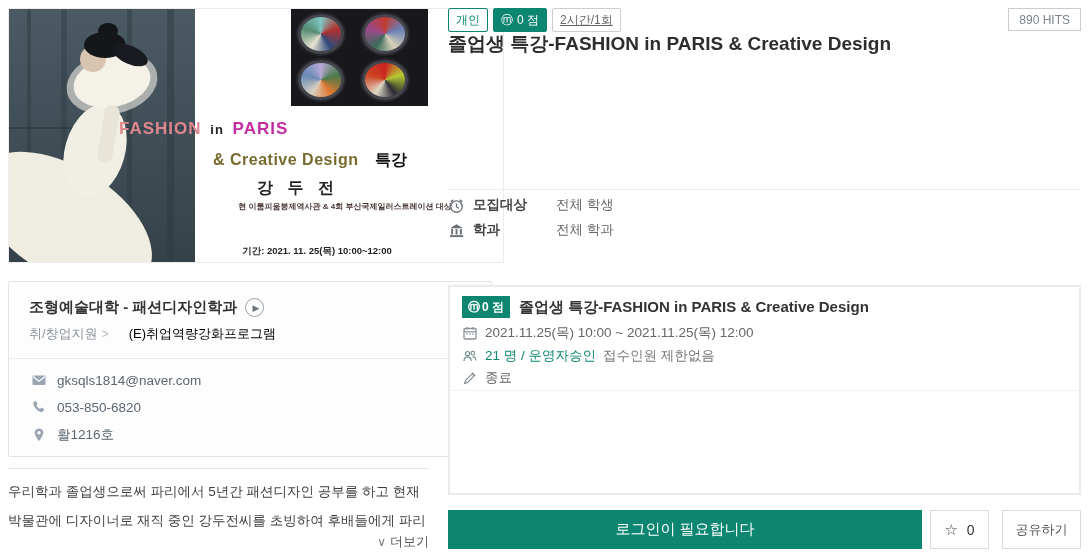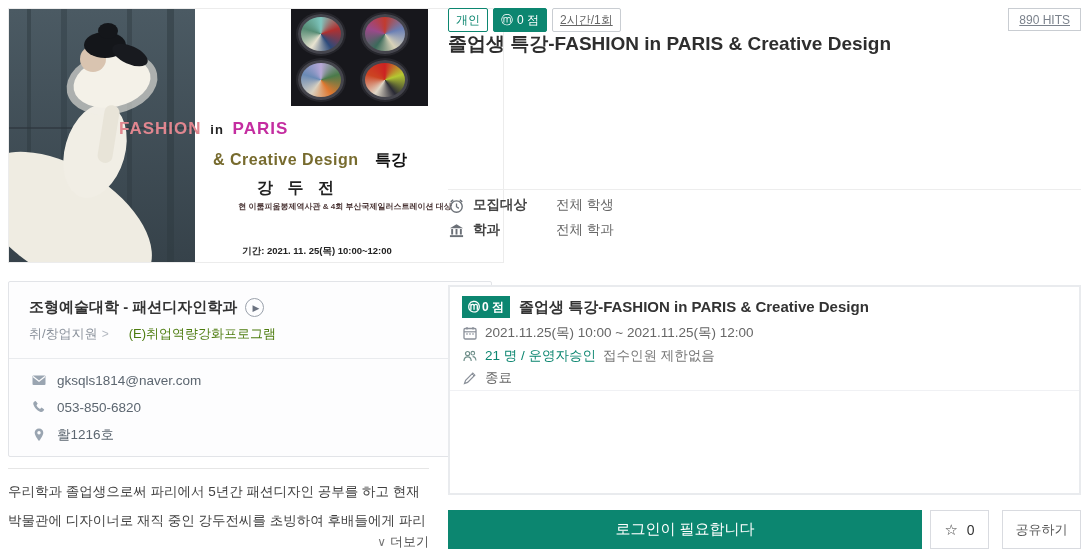--- a/index.html
+++ b/index.html
@@ -26,40 +26,40 @@
   .poster-speaker { position:absolute; left:248px; top:169px; font-weight:bold; font-size:16px; letter-spacing:5px; color:#222; }
   .poster-cred { position:absolute; left:196px; top:192px; width:224px; text-align:center; font-size:8px; font-weight:bold; color:#4a3535; white-space:nowrap;margin-left:28px; }
   .poster-period { position:absolute; left:196px; top:236px; width:224px; text-align:center; font-size:9.5px; font-weight:bold; color:#222; }
 
   
   .org-box { position:absolute; left:8px; top:281px; width:484px; height:176px; border:1px solid #e2e4e8; background:#fdfdfe; border-radius:2px; }
   .org-line1 { position:absolute; left:20px; top:16px; font-size:15px; font-weight:bold; color:#333; display:flex; align-items:center; gap:8px; }
   .play-circle { display:inline-flex; align-items:center; justify-content:center; width:19px; height:19px; border:1px solid #9aa1ab; border-radius:50%; color:#6b7280; font-size:9px; padding-left:2px; cursor:pointer; }
   .org-line2 { position:absolute; left:20px; top:43px; font-size:13px; color:#8a919b; display:flex; align-items:center; }
   .org-line2 .chev { color:#b5bac2; margin:0 4px; font-size:12px; }
-  .org-line2 .program { color:#4d7c0f; margin-left:16px; }
+  .org-line2 .program { color:#000000; margin-left:16px; }
   .org-divider { position:absolute; left:0; right:0; top:76px; height:1px; background:#e9ebee; }
   .contacts { position:absolute; left:22px; top:90px; display:flex; flex-direction:column; gap:11px; }
   .contact-row { display:flex; align-items:center; gap:10px; font-size:13.5px; color:#5c6670; }
   .c-icon { width:16px; height:16px; flex:0 0 16px; }
 
   
   .desc-divider { position:absolute; left:8px; top:468px; width:421px; height:1px; background:#e6e6e6; }
   .description { position:absolute; left:8px; top:477px; width:421px; font-size:13.5px; line-height:29px; color:#3f3f3f; max-height:58px; overflow:hidden; }
   .more-link { position:absolute; left:8px; top:533px; width:421px; text-align:right; font-size:13px; color:#555; cursor:pointer; }
   .more-link .chev { color:#777; margin-right:4px; font-size:12px; }
 
   
   .badges-row { position:absolute; left:448px; top:8px; display:flex; gap:5px; align-items:center; }
   .badge { font-size:12px; padding:2.5px 7px; border-radius:2px; display:inline-flex; align-items:center; gap:4px; white-space:nowrap; }
   .badge-outline-teal { border:1px solid #0c8670; color:#0c8670; background:#fff; }
   .badge-filled-teal { background:#0c8670; color:#fff; border:1px solid #0c8670; }
   .badge-outline-gray { border:1px solid #c9cdd2; color:#666; background:#fff;text-decoration:underline; }
   .m-glyph { font-size:12px; line-height:1; }
-  .hits-badge { position:absolute; right:8px; top:8px; border:1px solid #c9cdd2; color:#7b828c; font-size:12px; padding:3.5px 10px; background:#fff;text-decoration:underline; }
+  .hits-badge { position:absolute; right:8px; top:8px; border:1px solid #c9cdd2; color:#7b828c; font-size:12px; padding:3.5px 10px; background:#fff; }
   .page-title { position:absolute; left:448px; top:31px; width:560px; font-size:19px; font-weight:600; color:#2e2e2e; }
 
   .right-divider { position:absolute; left:448px; top:189px; width:633px; height:1px; background:#ededed; }
   .info-rows { position:absolute; left:448px; top:196px; display:flex; flex-direction:column; gap:7px; }
   .info-row { display:flex; align-items:center; height:18px; }
   .i-icon { width:17px; height:17px; flex:0 0 17px; margin-right:8px; }
   .info-label { font-size:13.5px; font-weight:bold; color:#444; width:83px; }
   .info-value { font-size:13.5px; color:#666; }
 
   

